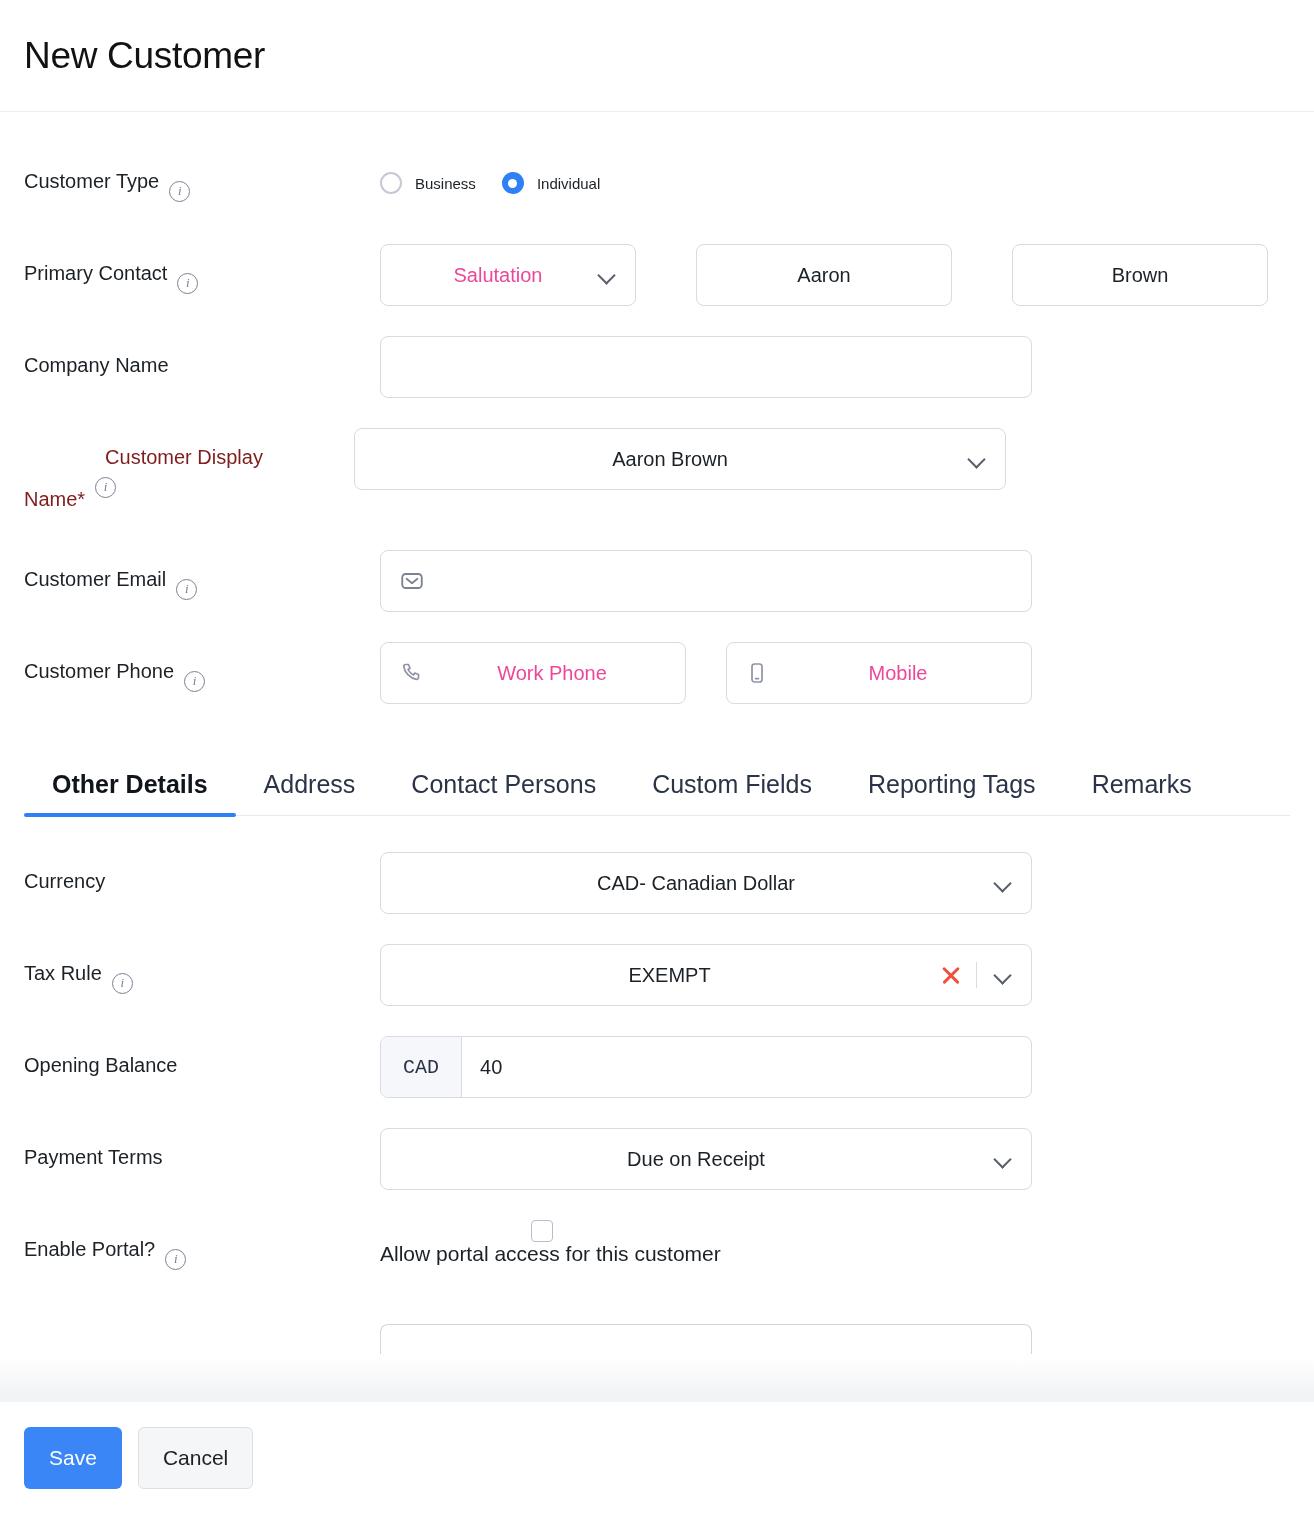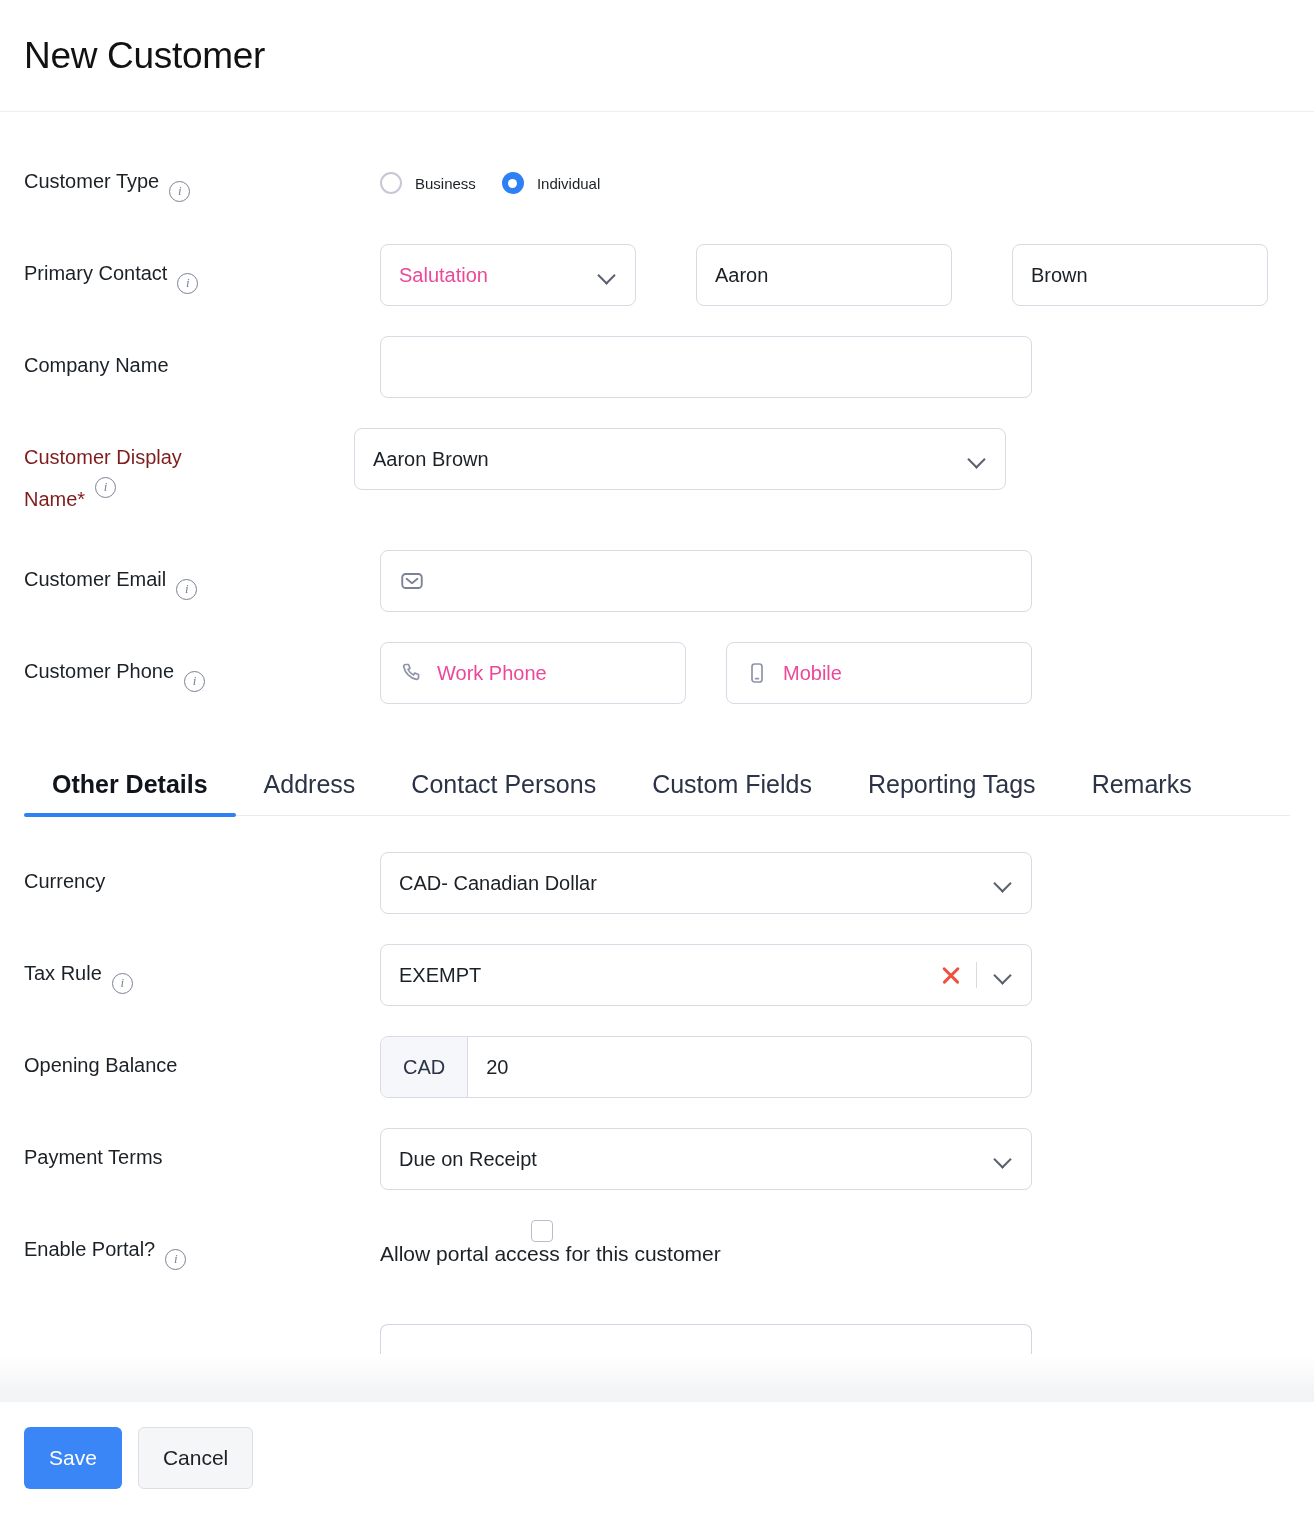--- a/index.html
+++ b/index.html
@@ -11,20 +11,21 @@
     font-family: "Liberation Sans", sans-serif;
     color: #1b2126;
     overflow: hidden;
   }
 
   .page {
     position: relative;
     width: 1314px;
     height: 1514px;
     background: #ffffff;
+    text-align: center;
   }
 
   
   .header {
     height: 112px;
     border-bottom: 1px solid #eceef1;
     display: flex;
     align-items: center;
     padding-left: 24px;
   }
@@ -194,20 +195,21 @@
     background: #fff;
   }
   .pill-prefix {
     background: #f6f7fb;
     border-right: 1px solid #d9dae3;
     display: flex;
     align-items: center;
     padding: 0 22px;
     font-size: 20px;
     color: #2b3347;
+    font-family: Liberation Mono, monospace;
   }
   .pill-value {
     flex: 1;
     display: flex;
     align-items: center;
     padding: 0 18px;
     font-size: 20px;
     color: #1b2126;
   }
 
@@ -467,21 +469,21 @@
       </div>
 
       <div class="row r-mb">
         <div class="label-col">
           <span class="lbl">Opening Balance</span>
         </div>
         <div class="field-col">
           <div class="pill-input">
             <div class="pill-prefix">CAD</div>
             <div class="pill-value">
-              <span>20</span>
+              <span>40</span>
             </div>
           </div>
         </div>
       </div>
 
       <div class="row r-mb">
         <div class="label-col">
           <span class="lbl">Payment Terms</span>
         </div>
         <div class="field-col">

